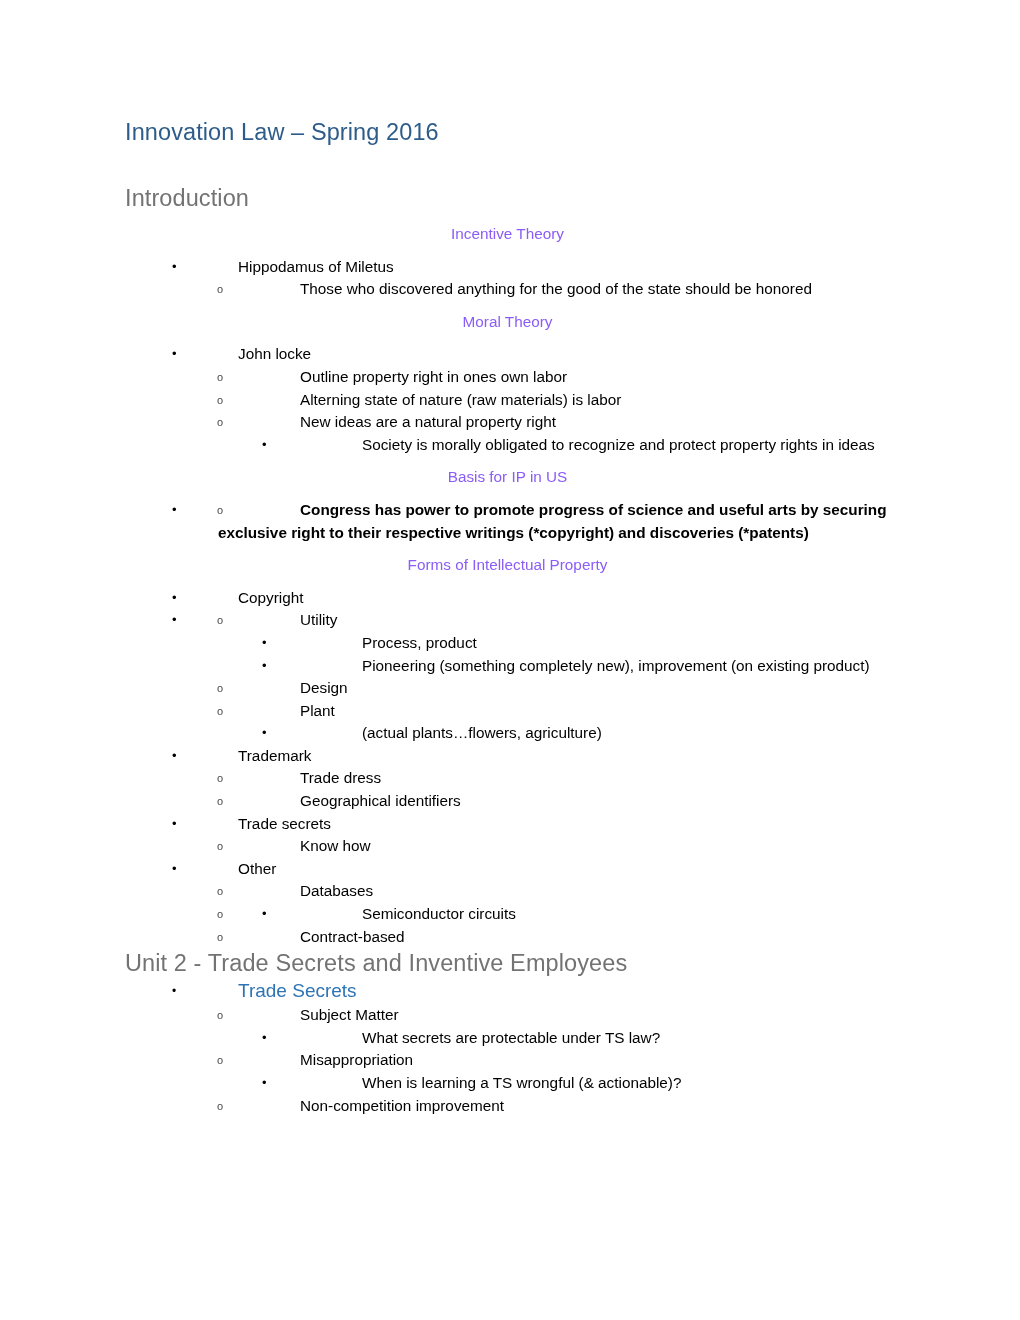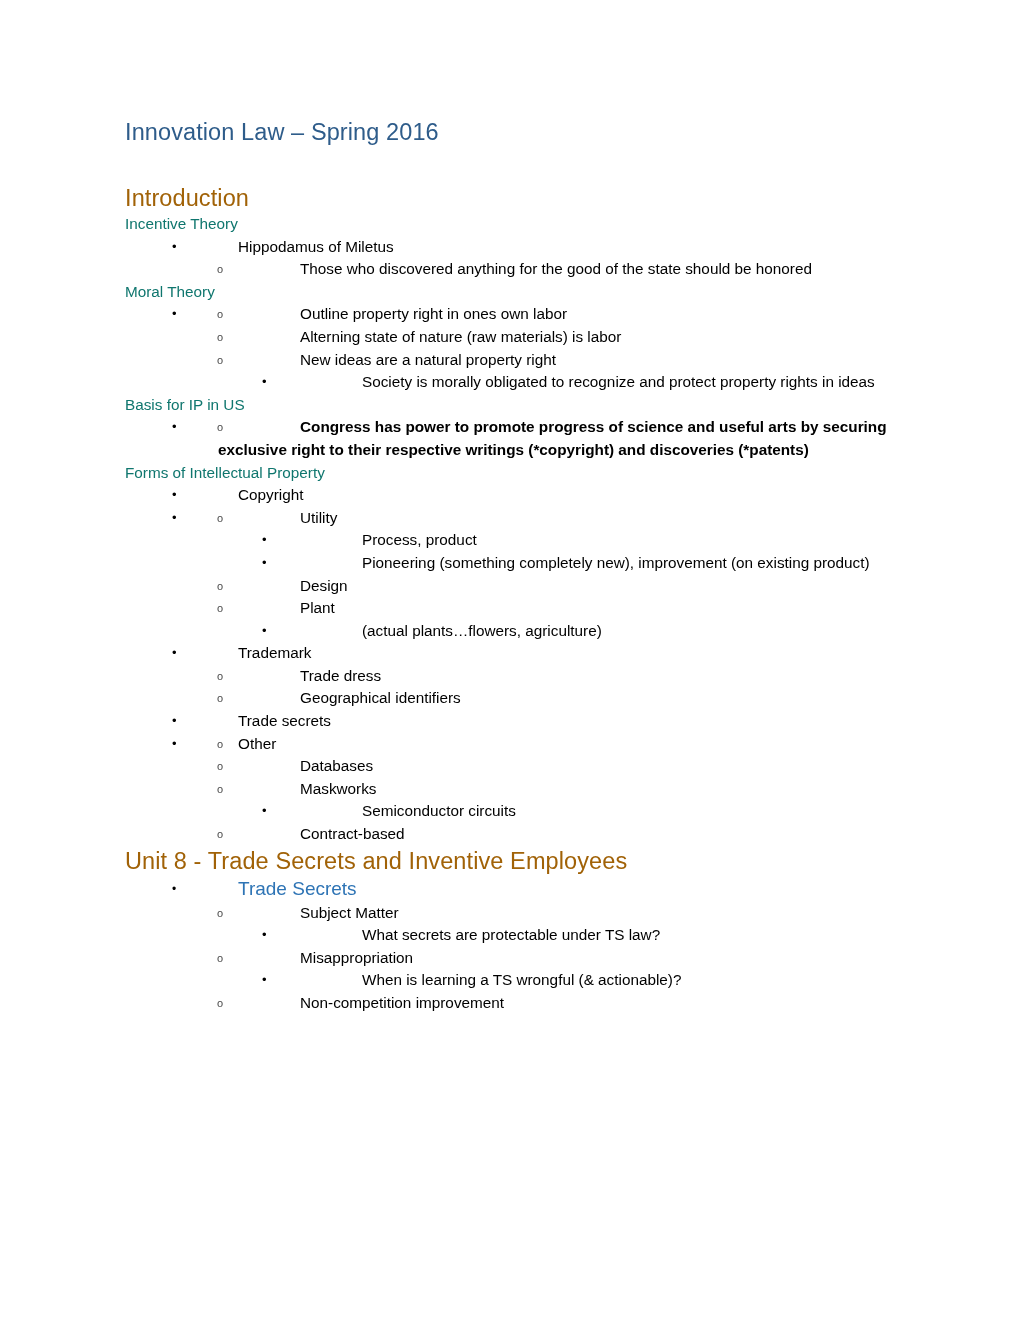--- a/index.html
+++ b/index.html
@@ -37,35 +37,36 @@
     line-height: 29px;
     color: #2E5C8A;
     font-weight: normal;
     letter-spacing: 0.1px;
     white-space: nowrap;
   }
 
   .h1 {
     font-size: 23.5px;
     line-height: 30px;
-    color: #a16207;
+    color: #737373;
     font-weight: normal;
     letter-spacing: 0.1px;
     white-space: nowrap;
   }
 
   .spacer-lg { height: 36px; }
 
   
   .p0 {
     font-size: 15.3px;
     line-height: 22.6px;
-    color: #0f766e;
-    margin: 0;
+    color: #8b5cf6;
+    margin: 10px;
     padding: 0;
+    text-align: center;
   }
 
   
   .row {
     position: relative;
     font-size: 15.3px;
     line-height: 22.6px;
     color: #000000;
     margin: 0;
   }
@@ -145,20 +146,21 @@
 
     <div class="row lvl2">
       <span class="bullet">o</span>
       <span class="txt">Those who discovered anything for the good of the state should be honored</span>
     </div>
 
     <p class="p0">Moral Theory</p>
 
     <div class="row lvl1">
       <span class="bullet">•</span>
+      <span class="txt">John locke</span>
     </div>
 
     <div class="row lvl2">
       <span class="bullet">o</span>
       <span class="txt">Outline property right in ones own labor</span>
     </div>
 
     <div class="row lvl2">
       <span class="bullet">o</span>
       <span class="txt">Alterning state of nature (raw materials) is labor</span>
@@ -241,48 +243,48 @@
       <span class="txt">Geographical identifiers</span>
     </div>
 
     <div class="row lvl1">
       <span class="bullet">•</span>
       <span class="txt">Trade secrets</span>
     </div>
 
     <div class="row lvl2">
       <span class="bullet">o</span>
+      <span class="txt">Know how</span>
     </div>
 
     <div class="row lvl1">
       <span class="bullet">•</span>
       <span class="txt">Other</span>
     </div>
 
     <div class="row lvl2">
       <span class="bullet">o</span>
       <span class="txt">Databases</span>
     </div>
 
     <div class="row lvl2">
       <span class="bullet">o</span>
-      <span class="txt">Maskworks</span>
     </div>
 
     <div class="row lvl3">
       <span class="bullet">•</span>
       <span class="txt">Semiconductor circuits</span>
     </div>
 
     <div class="row lvl2">
       <span class="bullet">o</span>
       <span class="txt">Contract-based</span>
     </div>
 
-    <div class="h1">Unit 8 - Trade Secrets and Inventive Employees</div>
+    <div class="h1">Unit 2 - Trade Secrets and Inventive Employees</div>
 
     <div class="row lvl1 blue-item">
       <span class="bullet">•</span>
       <span class="txt">Trade Secrets</span>
     </div>
 
     <div class="row lvl2">
       <span class="bullet">o</span>
       <span class="txt">Subject Matter</span>
     </div>

